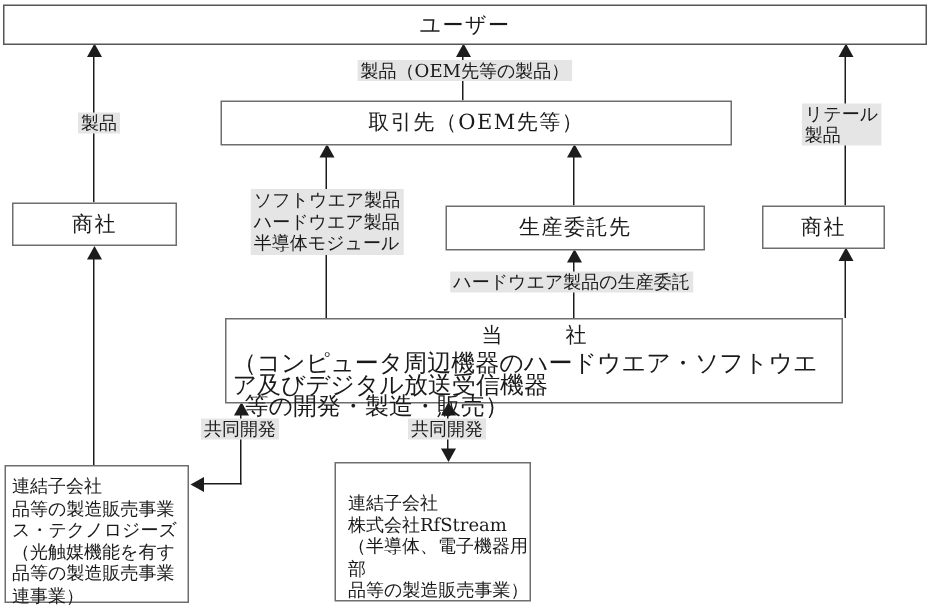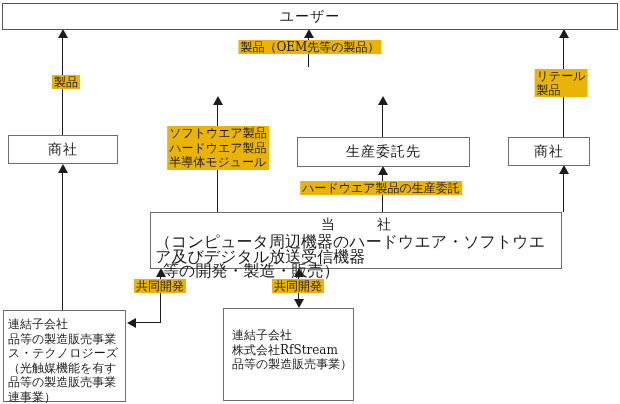--- a/index.html
+++ b/index.html
@@ -16,21 +16,21 @@
     display:flex;align-items:center;justify-content:center;
     font-size:14px;letter-spacing:1px;
   }
   .vline{position:absolute;width:1px;background:#1c1c1c;z-index:1;}
   .hline{position:absolute;height:1px;background:#1c1c1c;z-index:1;}
   .ah{position:absolute;width:0;height:0;z-index:1;}
   .ah-up{border-left:5px solid transparent;border-right:5px solid transparent;border-bottom:9px solid #1c1c1c;}
   .ah-down{border-left:5px solid transparent;border-right:5px solid transparent;border-top:9px solid #1c1c1c;}
   .ah-left{border-top:5px solid transparent;border-bottom:5px solid transparent;border-right:9px solid #1c1c1c;}
   .lbl{
-    position:absolute;background:#eab308;font-size:12px;line-height:14px;
+    position:absolute;background:#e5e5e5;font-size:12px;line-height:14px;
     white-space:nowrap;z-index:2;padding:0 2px;transform:translateX(-50%);
   }
   .lbl-center{}
   .multi{font-size:12px;line-height:14.5px;}
   .company-desc{font-size:16px;line-height:14.5px;}
 </style>
 </head>
 <body>
 
 <div id="stage">
@@ -78,20 +78,23 @@
     <div>半導体モジュール</div>
   </div>
   <div class="lbl" style="left:381px;top:181px;">ハードウエア製品の生産委託</div>
   <div class="lbl" style="left:160px;top:279px;">共同開発</div>
   <div class="lbl" style="left:298px;top:279px;">共同開発</div>
 
   <div class="box box-title" style="left:2px;top:3px;width:616px;height:27px;border-color:#555;">
     <span>ユーザー</span>
   </div>
 
+  <div class="box box-title" style="left:147px;top:67px;width:341px;height:30px;">
+    <span>取引先（OEM先等）</span>
+  </div>
 
   <div class="box box-title" style="left:8px;top:135px;width:110px;height:29px;">
     <span>商社</span>
   </div>
 
   <div class="box box-title" style="left:297px;top:137px;width:173px;height:30px;">
     <span>生産委託先</span>
   </div>
 
   <div class="box box-title" style="left:508px;top:137px;width:82px;height:29px;">
@@ -109,16 +112,17 @@
     <div>品等の製造販売事業</div>
     <div>ス・テクノロジーズ</div>
     <div>（光触媒機能を有す</div>
     <div>品等の製造販売事業</div>
     <div>連事業）</div>
   </div>
 
   <div class="box multi" style="left:223px;top:308px;width:131px;height:93px;padding:19px 0 0 8px;">
     <div>連結子会社</div>
     <div>株式会社RfStream</div>
+    <div>（半導体、電子機器用部</div>
     <div>品等の製造販売事業）</div>
   </div>
 
 </div>
 
 </body></html>

